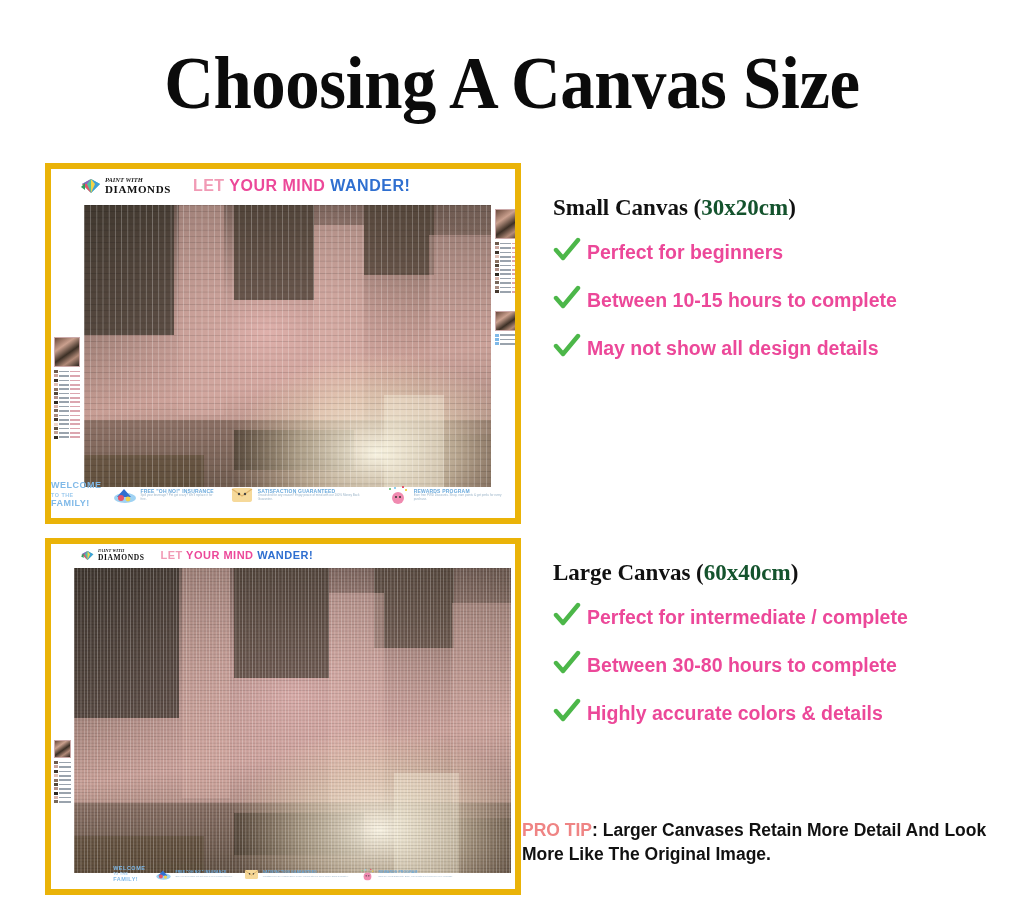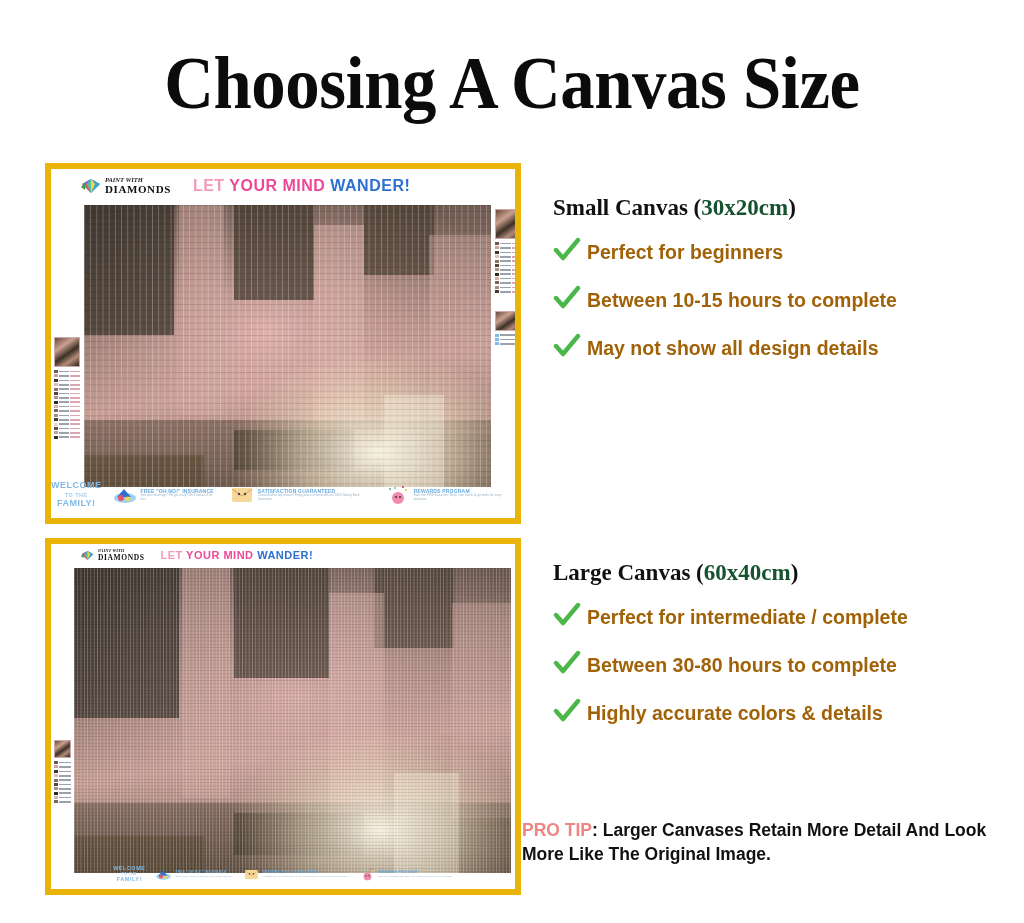--- a/index.html
+++ b/index.html
@@ -122,21 +122,21 @@
   
   .card-footer{
     position:absolute; left:0; right:0; bottom:0;
     display:flex; align-items:center; justify-content:center;
     gap:10px;
   }
   #card-small .card-footer{ height:46px; }
   #card-large .card-footer{ height:30px; }
 
   .welcome{
-    text-align:center; color:#7fb9e8;
+    text-align:left; color:#7fb9e8;
     font-family:"Liberation Sans", sans-serif; font-weight:bold;
     line-height:1.25; letter-spacing:.5px;
   }
   #card-small .welcome{ font-size:9px; }
   #card-large .welcome{ font-size:5.5px; }
   .welcome .sm{ font-size:.6em; display:block; color:#9ecbee; }
 
   .badge{ display:flex; align-items:center; gap:3px; }
   .badge-art{ border-radius:50%; flex:none; }
   #card-small .badge-art{ width:26px; height:20px; }
@@ -169,21 +169,21 @@
 
   .bullet{
     display:flex; align-items:center;
     margin-bottom:18px;
   }
   .check{ width:34px; flex:none; }
   .bullet-text{
     font-family:"Liberation Sans", sans-serif;
     font-weight:bold;
     font-size:19.5px;
-    color:#a16207;
+    color:#ec4899;
     white-space:nowrap;
   }
 
   .pro-tip{
     position:absolute; left:522px; top:818px; width:470px;
     font-family:"Liberation Sans", sans-serif;
     font-weight:bold; font-size:17.5px; line-height:24px;
     color:#111;
   }
   .pro-tip .tag{ color:#ef8484; }

